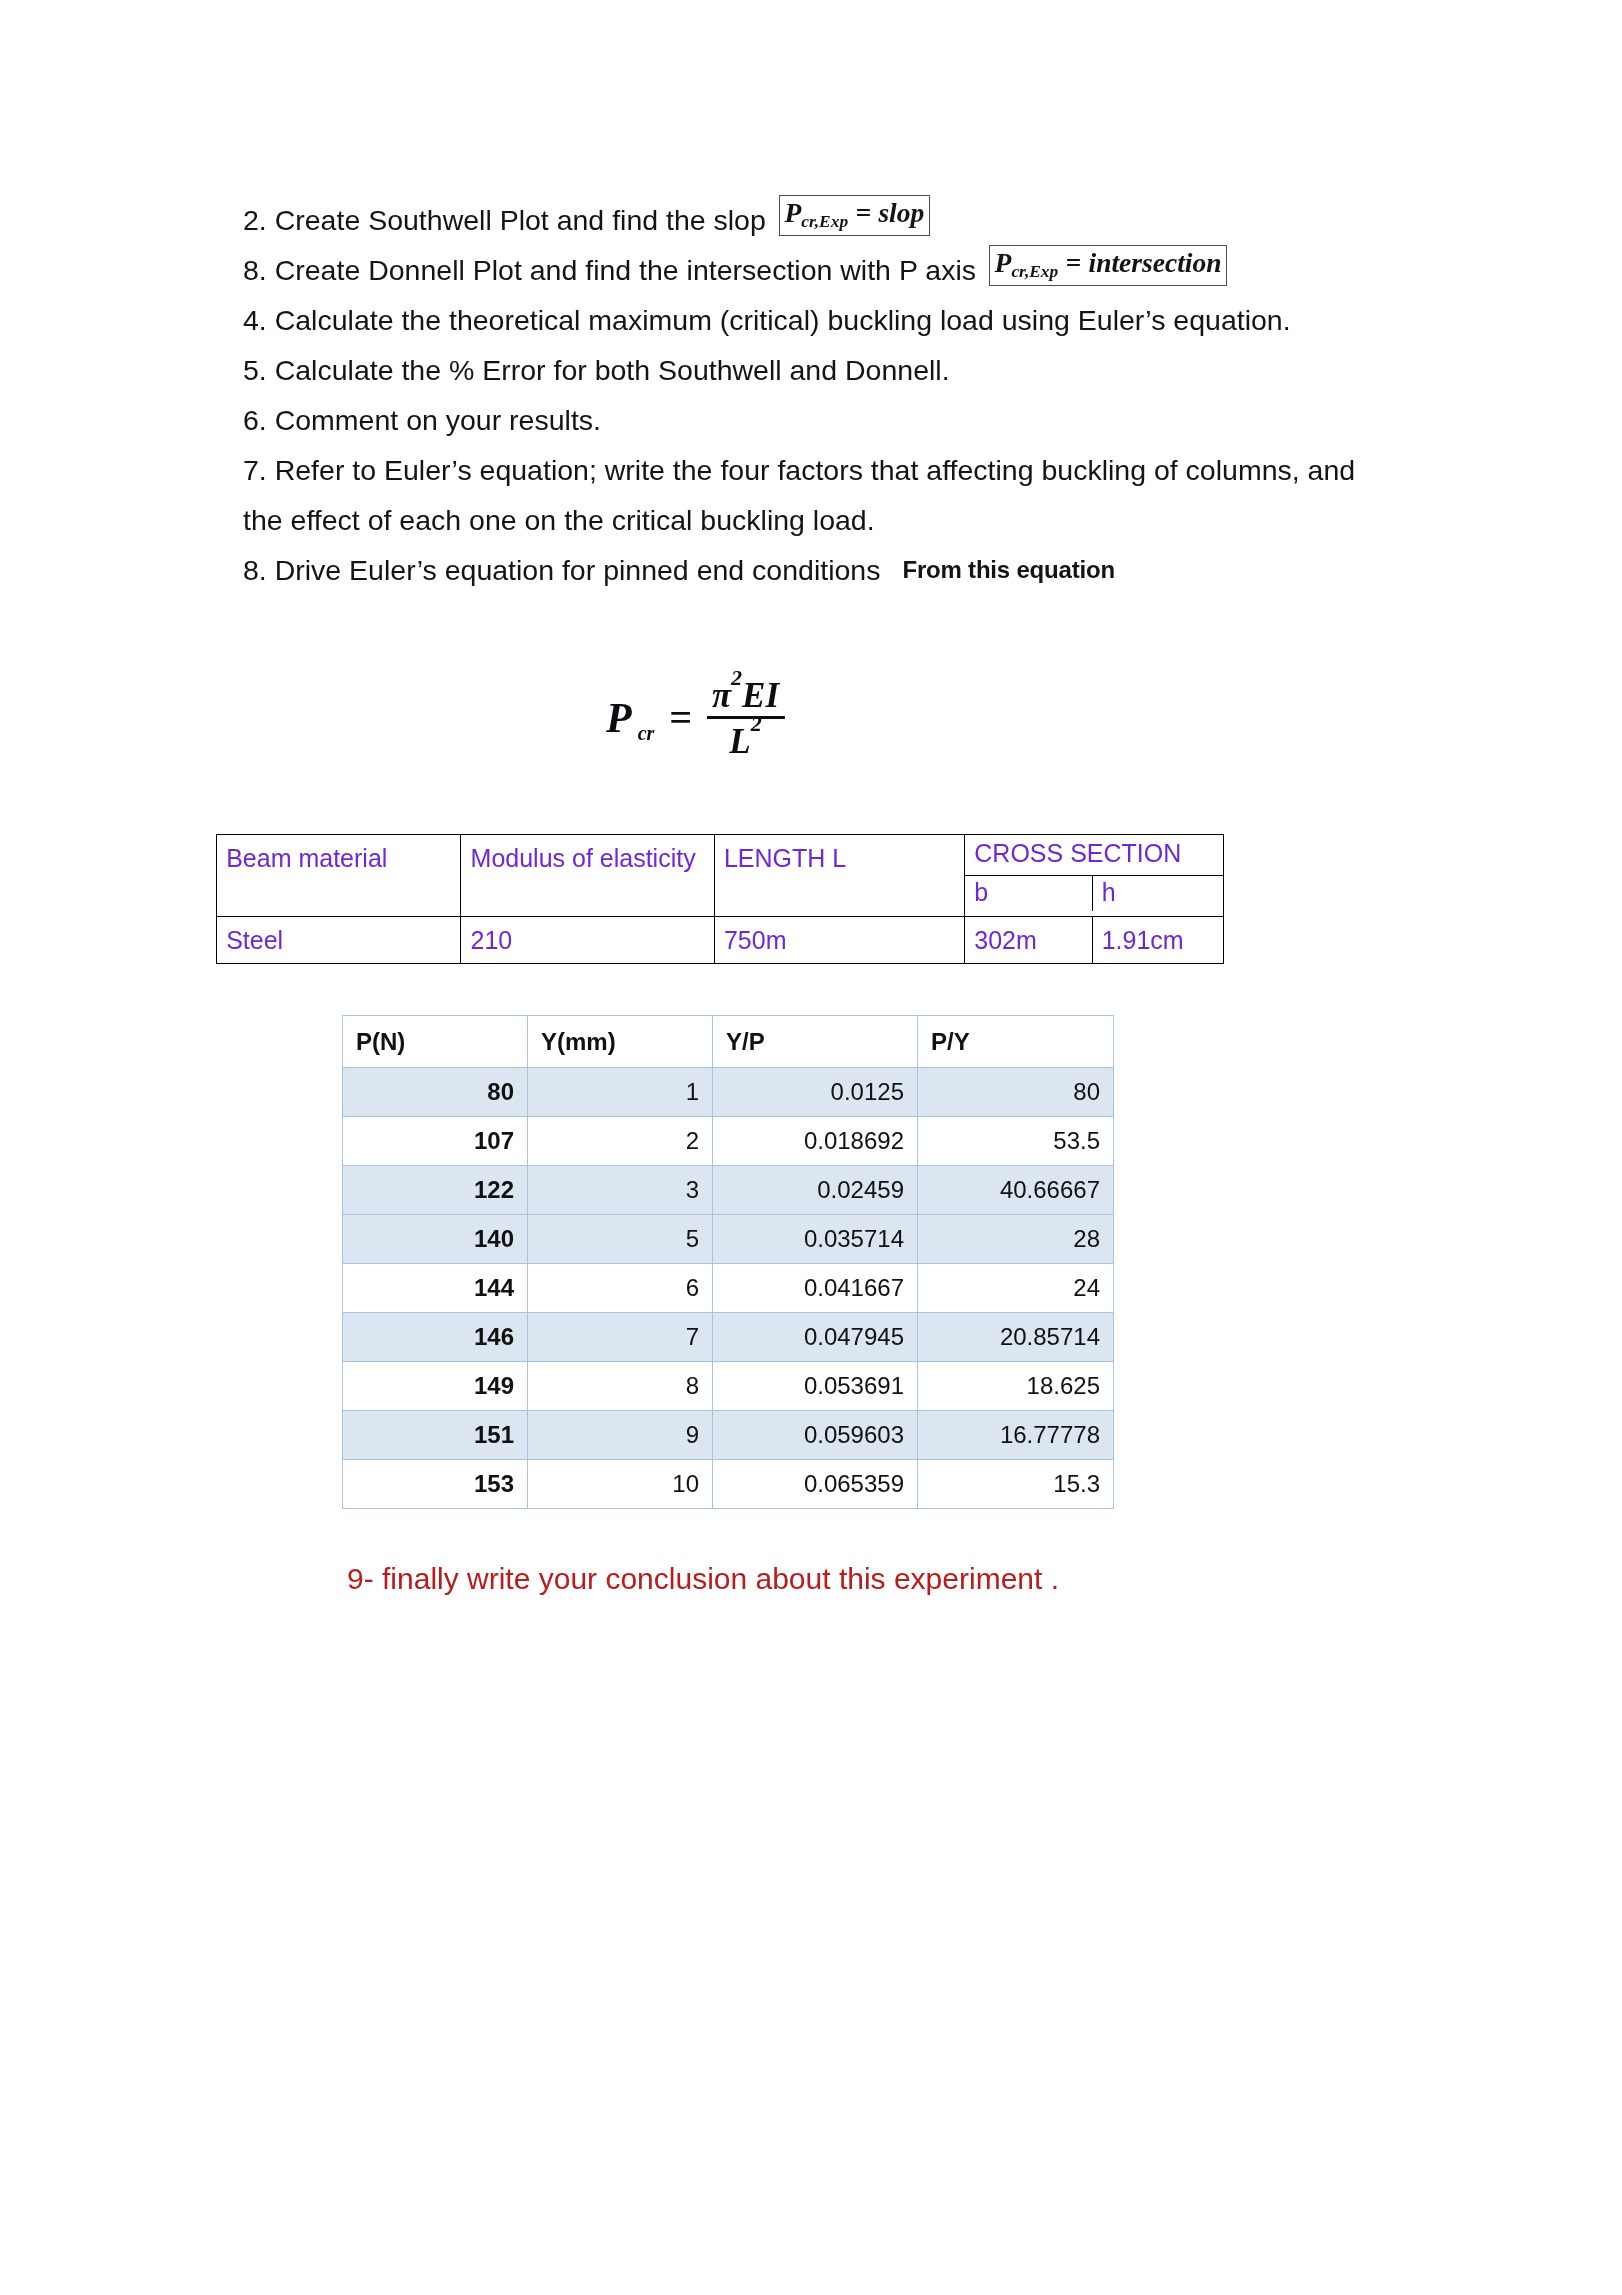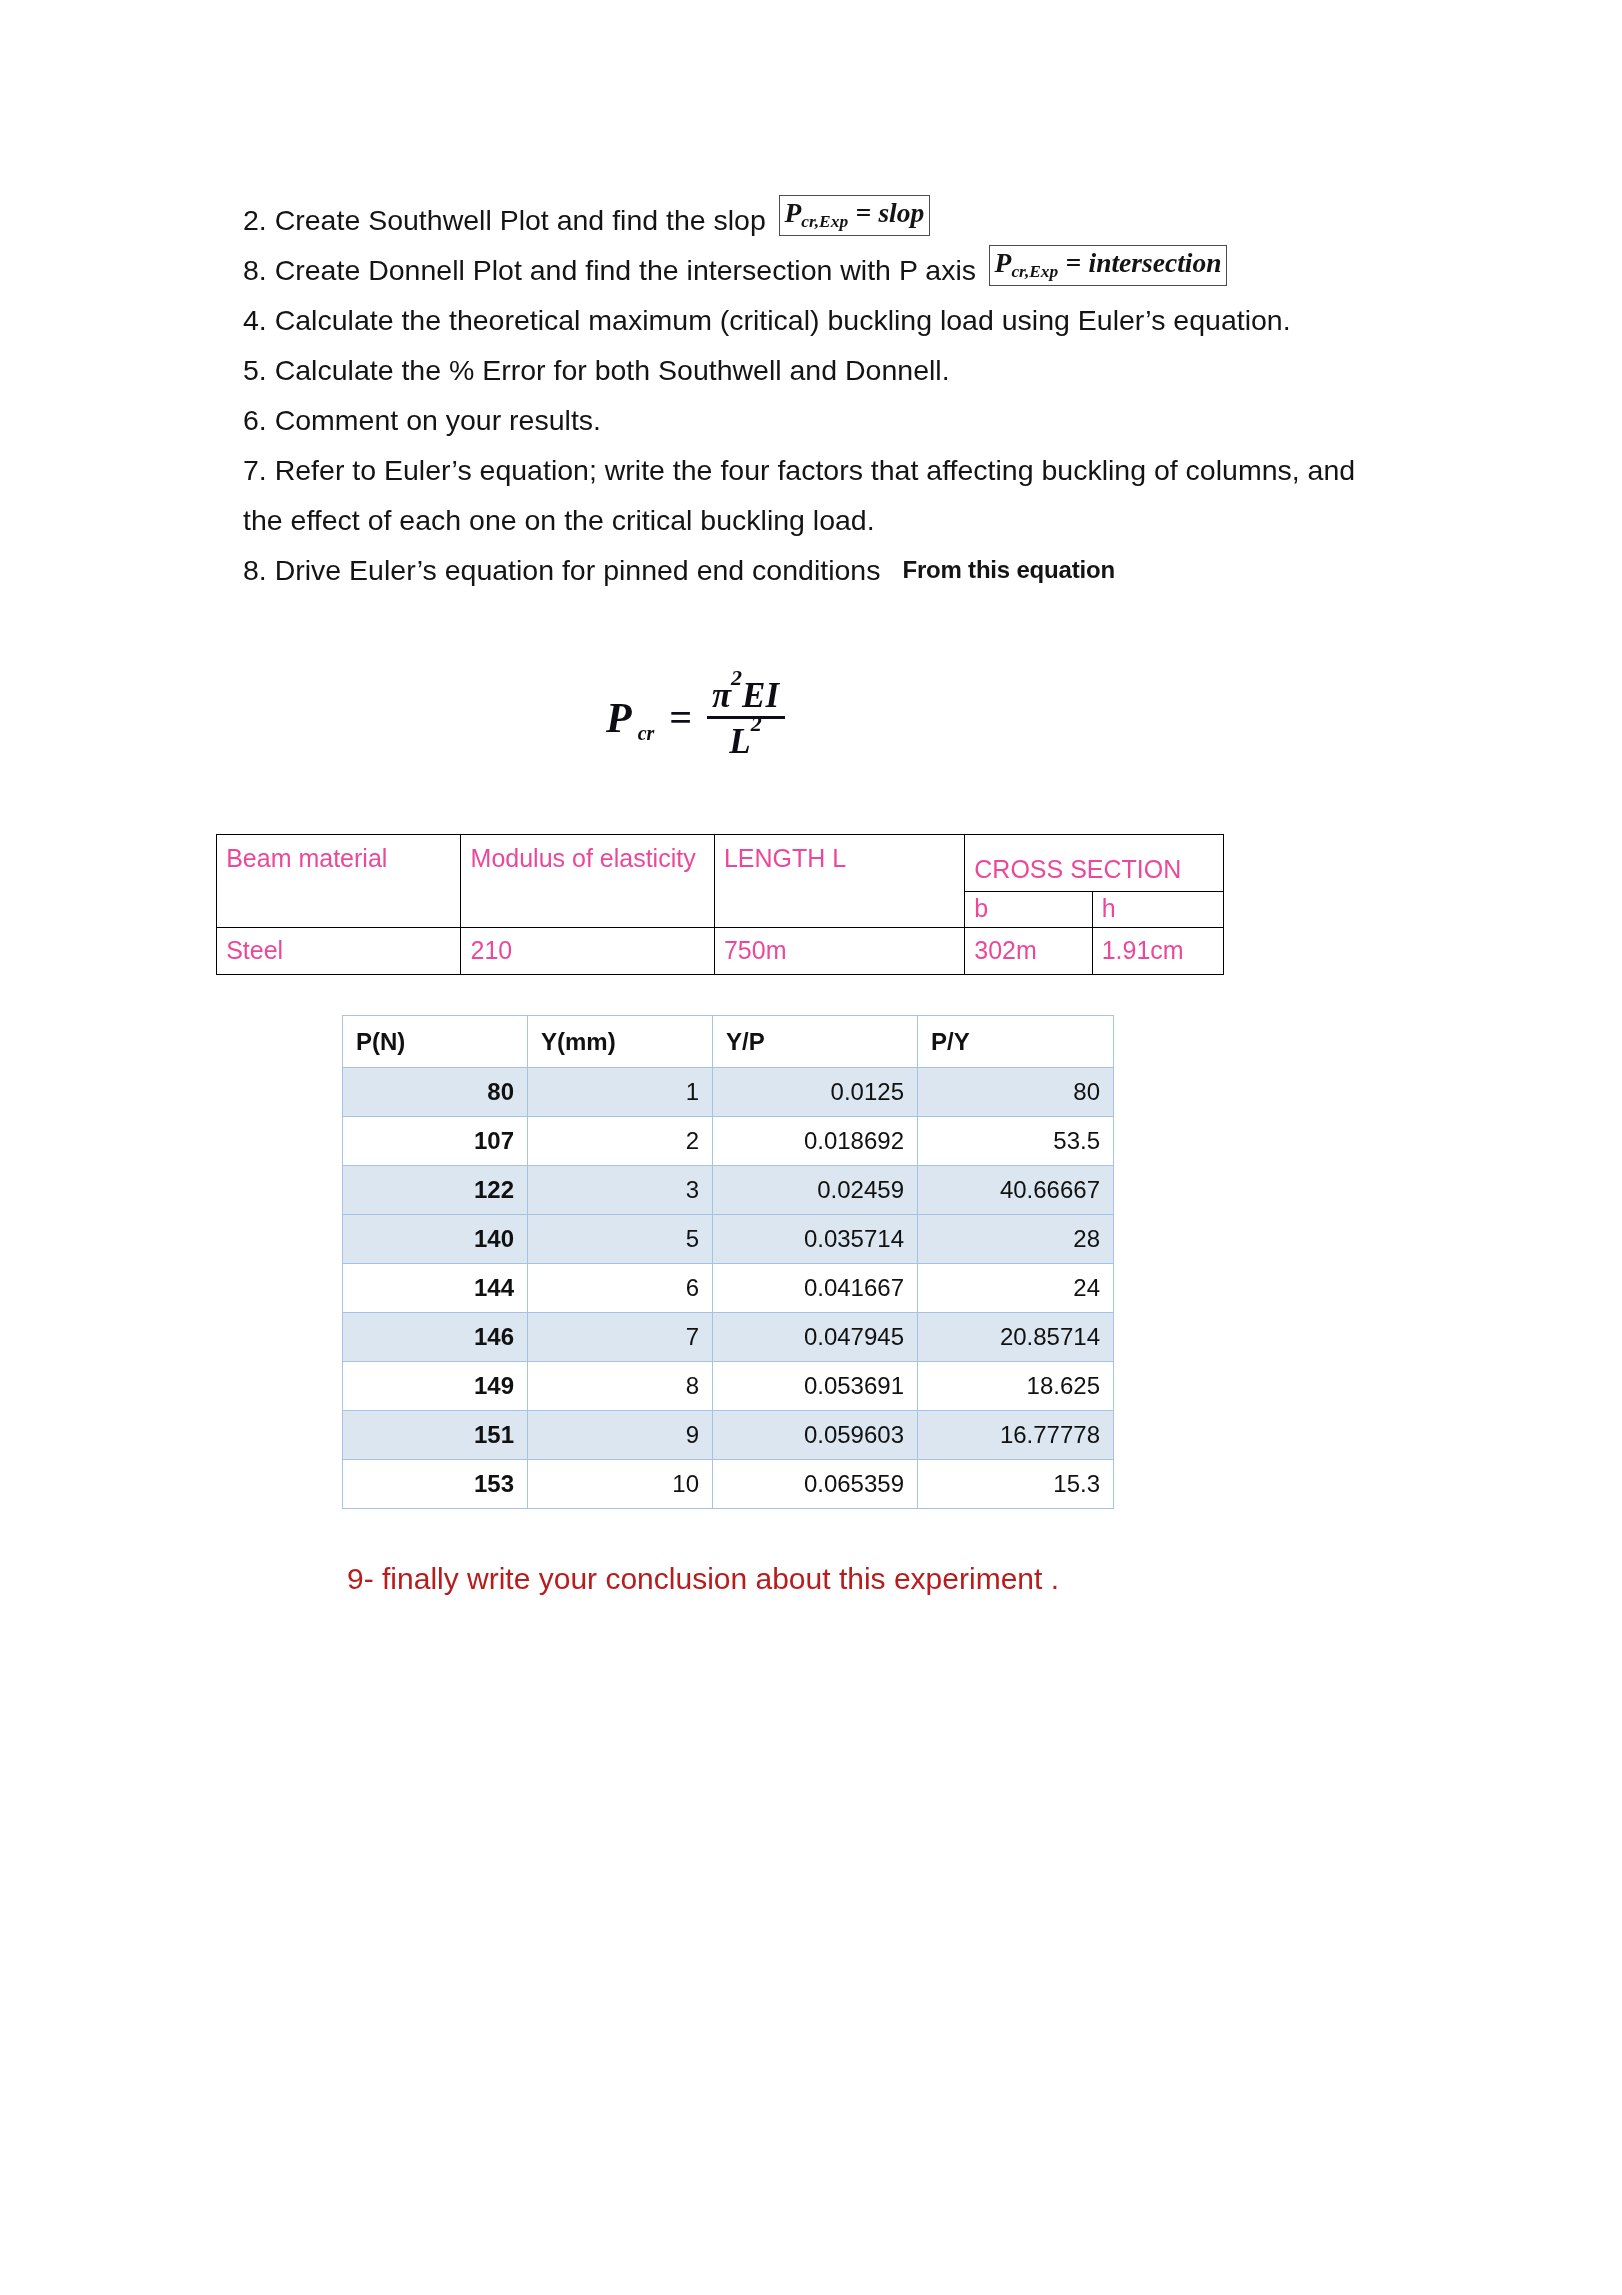--- a/index.html
+++ b/index.html
@@ -136,21 +136,21 @@
     top: -9.2px;
   }
 
   
   .beam-table {
     position: absolute;
     left: 216px;
     top: 834px;
     border-collapse: collapse;
     font-size: 25px;
-    color: #ec4899;
+    color: #6d28d9;
     border-radius: 20px;
   }
   .beam-table td {
     border: 1.8px solid #000000;
     padding: 4.6px 9.2px 4.6px 9.2px;
     vertical-align: top;
     font-weight: normal;
     line-height: 37px;
   }
   .beam-table .c-material { width: 225px; }
@@ -288,21 +288,21 @@
     </span>
   </div>
 
   <table class="beam-table">
     <tbody>
       <tr class="row-head">
         <td class="c-material" rowspan="1">Beam material</td>
         <td class="c-modulus">Modulus of elasticity</td>
         <td class="c-length">LENGTH L</td>
         <td colspan="2" style="padding:0;">
-          <div class="cross-head" style="border-bottom:1.8px solid #000;padding:2.8px 9.2px 0 9.2px;margin-top:16px;">CROSS SECTION</div>
+          <div class="cross-head" style="border-bottom:1.8px solid #000;padding:2.8px 9.2px 0 9.2px;">CROSS SECTION</div>
           <div style="display:flex;">
             <div class="sub-cell c-b" style="border-right:1.8px solid #000;padding:0 9.2px;">b</div>
             <div class="sub-cell c-h" style="padding:0 9.2px;">h</div>
           </div>
         </td>
       </tr>
       <tr class="row-data">
         <td class="c-material">Steel</td>
         <td class="c-modulus">210</td>
         <td class="c-length">750m</td>

